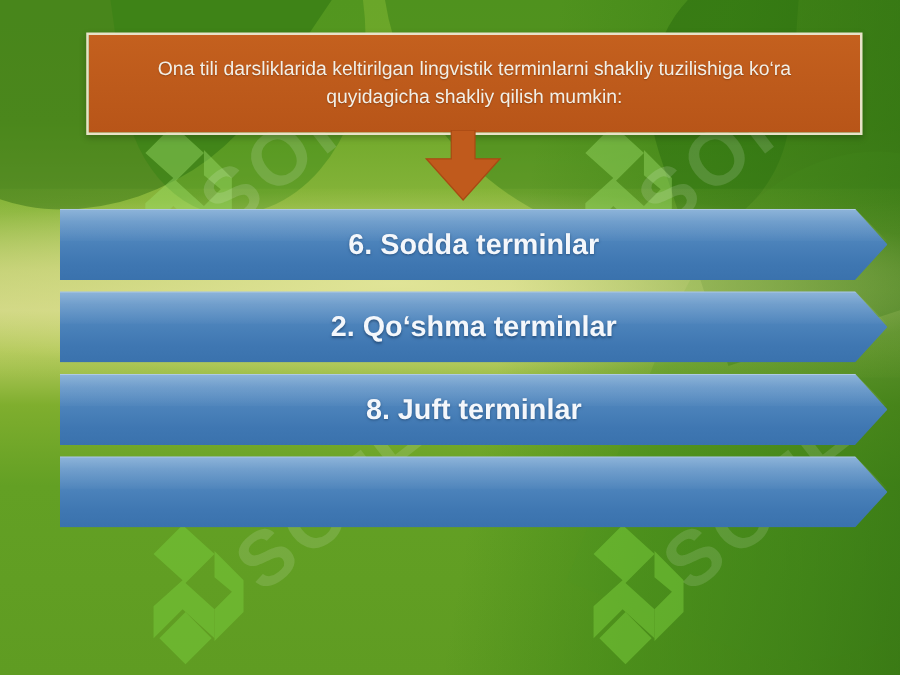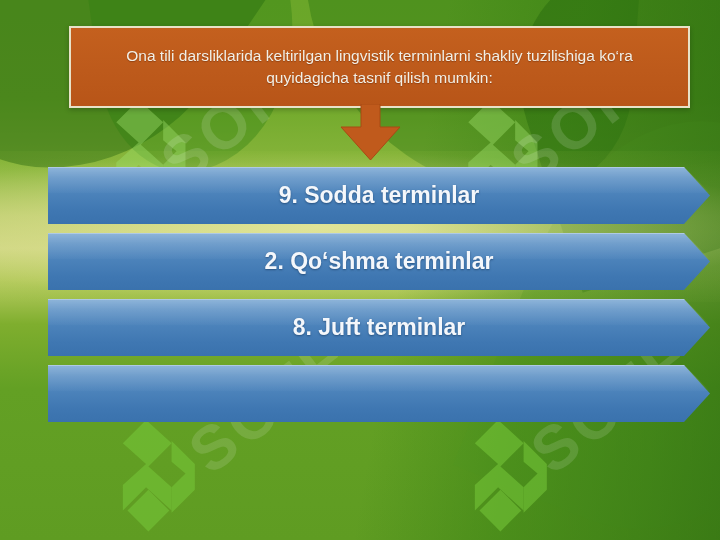--- a/index.html
+++ b/index.html
@@ -238,34 +238,34 @@
 
   <div class="wm-text" style="left:150px; top:78px; font-size:62px; color:rgba(255,255,255,0.14);">SOFF</div>
   <div class="wm-text" style="left:500px; top:78px; font-size:62px; color:rgba(255,255,255,0.14);">SOFF</div>
   <div class="wm-text" style="left:178px; top:368px; font-size:62px; color:rgba(255,255,255,0.13);">SOFF</div>
   <div class="wm-text" style="left:520px; top:368px; font-size:62px; color:rgba(255,255,255,0.13);">SOFF</div>
 
   <div class="header-box">
     <div class="header-text">
       <span>Ona tili darsliklarida keltirilgan lingvistik terminlarni shakliy tuzilishiga ko‘ra</span>
       <br>
-      <span>quyidagicha tasnif qilish mumkin:</span>
+      <span>quyidagicha shakliy qilish mumkin:</span>
     </div>
   </div>
 
   <div class="down-arrow">
     <svg viewBox="0 0 63 57" width="63" height="57" aria-hidden="true">
       <path d="M22 0 L41 0 L41 23 L61 23 L31.5 56 L2 23 L22 23 Z" fill="#c05a1c" stroke="#a84a13" stroke-width="1"></path>
     </svg>
   </div>
 
   <div class="banner b1">
     <div class="banner-shape"></div>
     <div class="banner-sheen"></div>
-    <div class="banner-label">9. Sodda terminlar</div>
+    <div class="banner-label">6. Sodda terminlar</div>
   </div>
 
   <div class="banner b2">
     <div class="banner-shape"></div>
     <div class="banner-sheen"></div>
     <div class="banner-label">2. Qo‘shma terminlar</div>
   </div>
 
   <div class="banner b3">
     <div class="banner-shape"></div>

